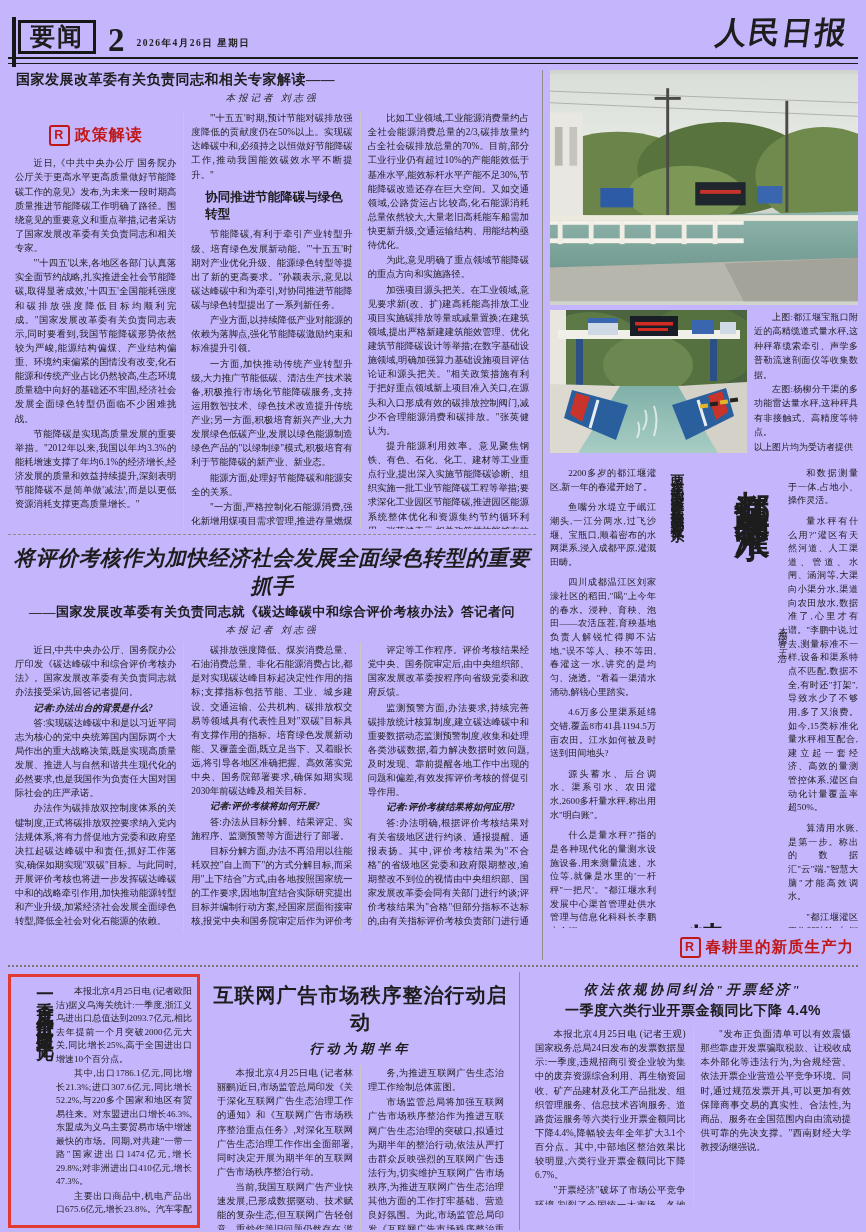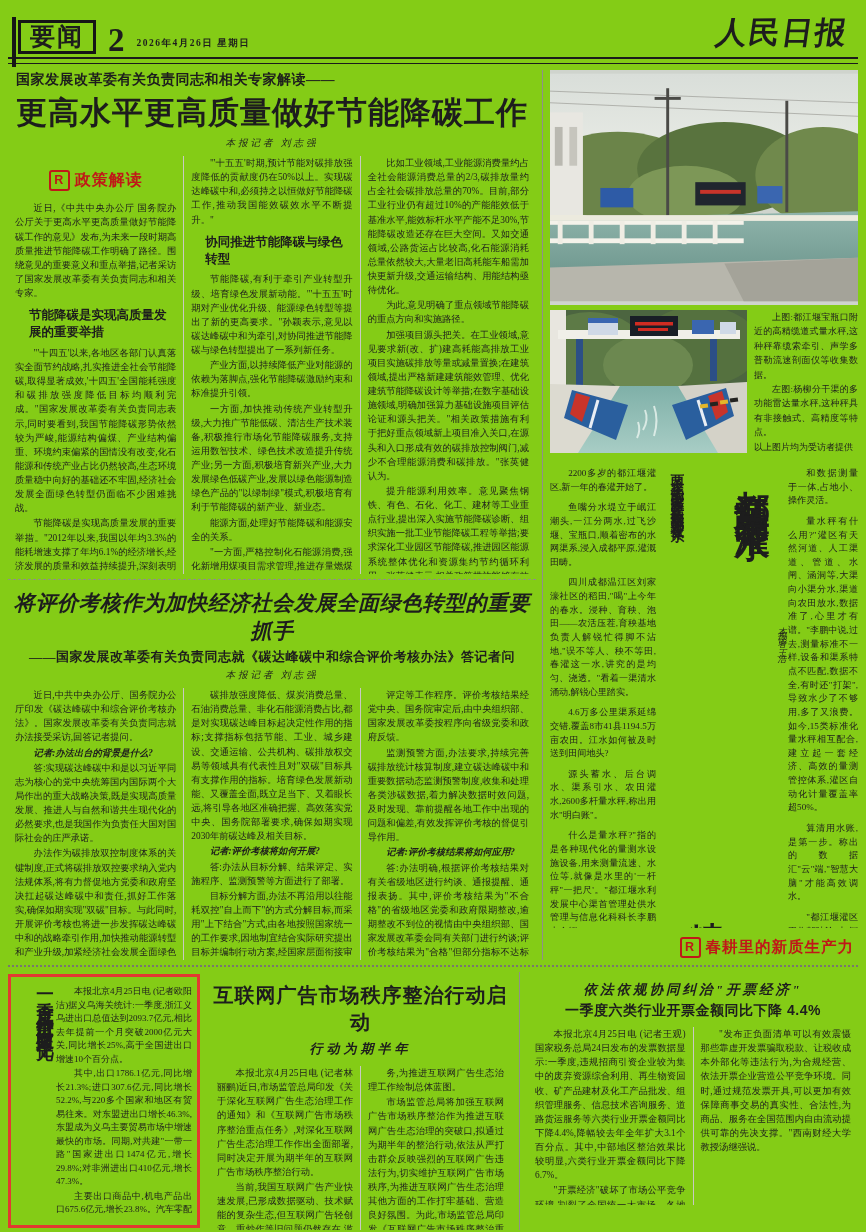--- a/index.html
+++ b/index.html
@@ -1,16 +1,16 @@
 <!DOCTYPE html>
 <html><head>
 <meta charset="utf-8">
 <style>
   html,body{margin:0;padding:0;background:#dcdcd6;}
-  .page{width:866px;height:1232px;margin:0 auto;background:#84cc16;color:#1d1d1d;
+  .page{width:866px;height:1232px;margin:0 auto;background:#c4b5fd;color:#1d1d1d;
         font-family:"Liberation Serif",serif;overflow:hidden;box-sizing:border-box;
         padding:6px 8px 4px 8px;position:relative;}
   
   .masthead{height:46px;display:flex;justify-content:space-between;align-items:flex-end;padding:2px 4px 3px 10px;}
   .mh-left{display:flex;align-items:flex-end;gap:12px;}
   .section-box{font-family:"Liberation Sans",sans-serif;font-weight:bold;font-size:25px;
                border:3px solid #161616;padding:1px 9px 2px;line-height:1;position:relative;letter-spacing:2px;}
   .section-box::before{content:"";position:absolute;left:-9px;top:-6px;width:4px;height:50px;background:#161616;}
   .page-num{font-size:33px;font-weight:bold;line-height:.85;font-family:"Liberation Serif",serif;}
   .mh-date{font-size:9.5px;letter-spacing:1.5px;padding-bottom:4px;font-weight:bold;}
@@ -101,30 +101,28 @@
     <div class="paper-name">人民日报</div>
   </div>
   <div class="rule-double"></div>
 
   <div class="content-top">
 
     <div class="left-region">
 
       <div>
         <div class="kicker">国家发展改革委有关负责同志和相关专家解读——</div>
-        <h1 class="main-hl">更高水平更高质量做好节能降碳工作</h1>
         <div class="byline">本报记者  刘志强</div>
         <div class="cols main-cols">
           <div class="col bodycol">
             <div class="redlabel">
               <span class="rbox">R</span>
               <span>政策解读</span>
             </div>
             <p>近日,《中共中央办公厅 国务院办公厅关于更高水平更高质量做好节能降碳工作的意见》发布,为未来一段时期高质量推进节能降碳工作明确了路径。围绕意见的重要意义和重点举措,记者采访了国家发展改革委有关负责同志和相关专家。</p>
-            <div class="subhead">节能降碳是实现高质量发展的重要举措</div>
             <p>"'十四五'以来,各地区各部门认真落实全面节约战略,扎实推进全社会节能降碳,取得显著成效,'十四五'全国能耗强度和碳排放强度降低目标均顺利完成。"国家发展改革委有关负责同志表示,同时要看到,我国节能降碳形势依然较为严峻,能源结构偏煤、产业结构偏重、环境约束偏紧的国情没有改变,化石能源和传统产业占比仍然较高,生态环境质量稳中向好的基础还不牢固,经济社会发展全面绿色转型仍面临不少困难挑战。</p>
             <p>节能降碳是实现高质量发展的重要举措。"2012年以来,我国以年均3.3%的能耗增速支撑了年均6.1%的经济增长,经济发展的质量和效益持续提升,深刻表明节能降碳不是简单做'减法',而是以更低资源消耗支撑更高质量增长。"</p>
           </div>
           <div class="col bodycol">
             <p>"'十五五'时期,预计节能对碳排放强度降低的贡献度仍在50%以上。实现碳达峰碳中和,必须持之以恒做好节能降碳工作,推动我国能效碳效水平不断提升。"</p>
             <div class="subhead">协同推进节能降碳与绿色转型</div>
             <p>节能降碳,有利于牵引产业转型升级、培育绿色发展新动能。"'十五五'时期对产业优化升级、能源绿色转型等提出了新的更高要求。"孙颖表示,意见以碳达峰碳中和为牵引,对协同推进节能降碳与绿色转型提出了一系列新任务。</p>
             <p>产业方面,以持续降低产业对能源的依赖为落脚点,强化节能降碳激励约束和标准提升引领。</p>
             <p>一方面,加快推动传统产业转型升级,大力推广节能低碳、清洁生产技术装备,积极推行市场化节能降碳服务,支持运用数智技术、绿色技术改造提升传统产业;另一方面,积极培育新兴产业,大力发展绿色低碳产业,发展以绿色能源制造绿色产品的"以绿制绿"模式,积极培育有利于节能降碳的新产业、新业态。</p>
             <p>能源方面,处理好节能降碳和能源安全的关系。</p>

